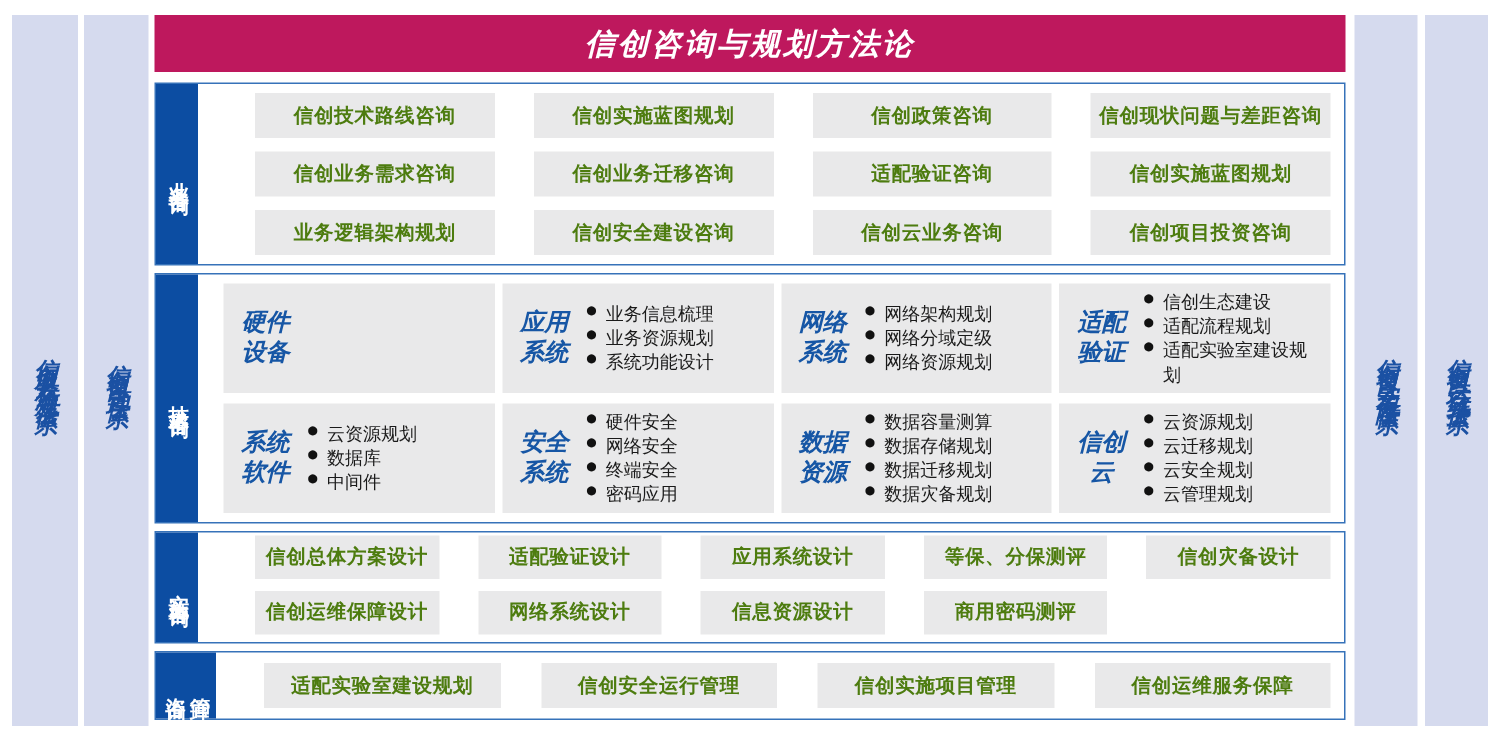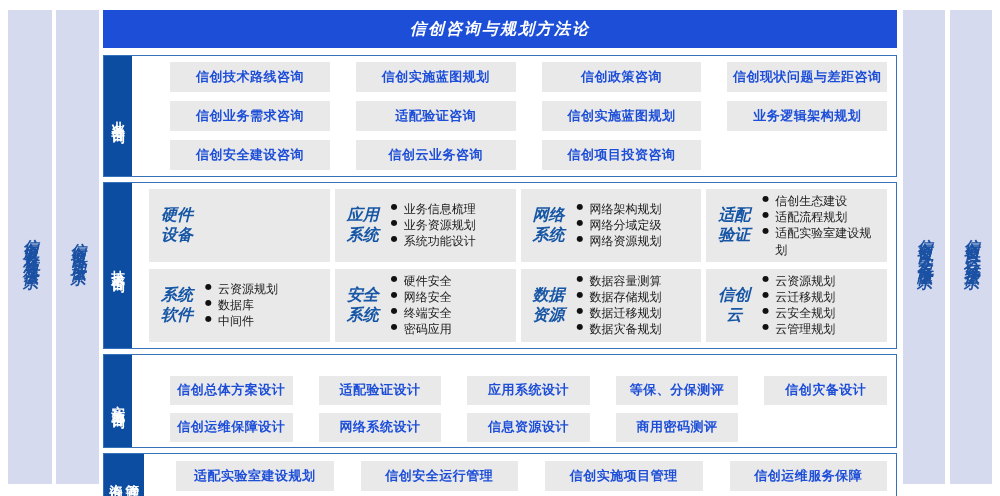--- a/index.html
+++ b/index.html
@@ -15,42 +15,42 @@
          color:#1b51a3; font-weight:bold; font-style:italic;
          font-size:15px; letter-spacing:4px; }
   #lbar1{ left:8px;  width:44px; }
   #lbar2{ left:56px; width:43px; }
   #rbar1{ left:903px; width:42px; }
   #rbar2{ left:950px; width:42px; }
 
   
   .main{ position:absolute; left:103px; top:10px; width:794px; }
 
-  .title-bar{ height:38px; background:#1d4ed8; color:#fff;
+  .title-bar{ height:38px; background:#be185d; color:#fff;
       display:flex; align-items:center; justify-content:center;
-      font-size:16px; font-weight:bold; font-style:italic;
+      font-size:20px; font-weight:bold; font-style:italic;
       letter-spacing:2px; margin-bottom:7px; }
 
   .section{ display:flex; border:1.5px solid #3672b9; margin-bottom:5px; background:#fff; }
   .sec-label{ width:28px; background:#0c4da2; display:flex;
       align-items:center; justify-content:center; gap:3px; flex:0 0 auto; }
   .sec-label.wide{ width:40px; }
   .vcol{ writing-mode:vertical-rl; text-orientation:upright; color:#fff;
       font-weight:bold; font-size:13.5px; letter-spacing:3px; line-height:1; }
 
   .grid{ flex:1; display:grid; }
   .cols4{ grid-template-columns:repeat(4,1fr); }
   .cols5{ grid-template-columns:repeat(5,1fr); }
 
   .sec-business .grid{ padding:6px 9px 6px 17px; gap:9px 5px; grid-auto-rows:30px; }
   .sec-tech     .grid{ padding:6px 9px 6px 17px; gap:7px 5px; }
-  .sec-impl     .grid{ padding:21px 9px 5px 17px; gap:8px 5px; grid-auto-rows:29px; }
+  .sec-impl     .grid{ padding:2px 9px 5px 17px; gap:8px 5px; grid-auto-rows:29px; }
   .sec-mgmt     .grid{ padding:7px 9px 7px 11px; gap:8px 6px; grid-auto-rows:30px; }
 
-  .item{ background:#e9e9ea; color:#1d4ed8; font-weight:bold; font-size:13px;
+  .item{ background:#e9e9ea; color:#4d7c0f; font-weight:bold; font-size:13px;
       display:flex; align-items:center; justify-content:center;
       letter-spacing:0.5px; white-space:nowrap;margin-left:21px; }
 
   .card{ background:#e9e9ea; display:flex; align-items:center;
       padding:4px 5px 4px 10px; min-height:70px; }
   .card-head{ width:36px; flex:0 0 auto; margin-right:10px;
       color:#1656a5; font-weight:bold; font-style:italic; font-size:16px;
       line-height:1.25; text-align:center; word-break:break-all; }
   .card-bullets{ list-style:none; font-size:12px; color:#1a1a1a; line-height:1.35; }
   .card-bullets li{ position:relative; padding-left:13px; }
@@ -83,20 +83,21 @@
     <div class="section sec-business">
       <div class="sec-label">
           <span class="vcol">业务咨询</span>
         </div>
       <div class="grid cols4">
           <div class="item">信创技术路线咨询</div>
           <div class="item">信创实施蓝图规划</div>
           <div class="item">信创政策咨询</div>
           <div class="item">信创现状问题与差距咨询</div>
           <div class="item">信创业务需求咨询</div>
+          <div class="item">信创业务迁移咨询</div>
           <div class="item">适配验证咨询</div>
           <div class="item">信创实施蓝图规划</div>
           <div class="item">业务逻辑架构规划</div>
           <div class="item">信创安全建设咨询</div>
           <div class="item">信创云业务咨询</div>
           <div class="item">信创项目投资咨询</div>
         </div>
     </div>
 
     <div class="section sec-tech">

